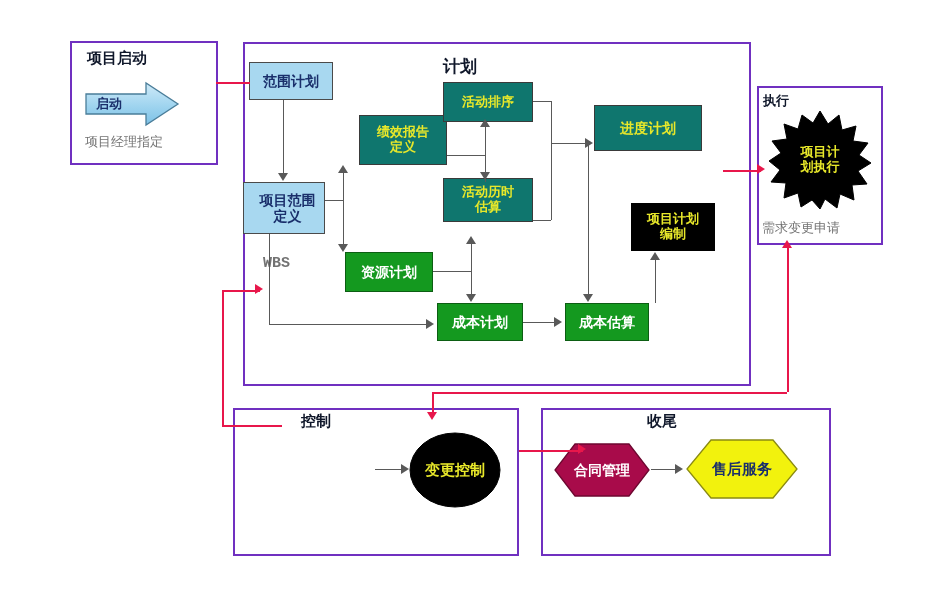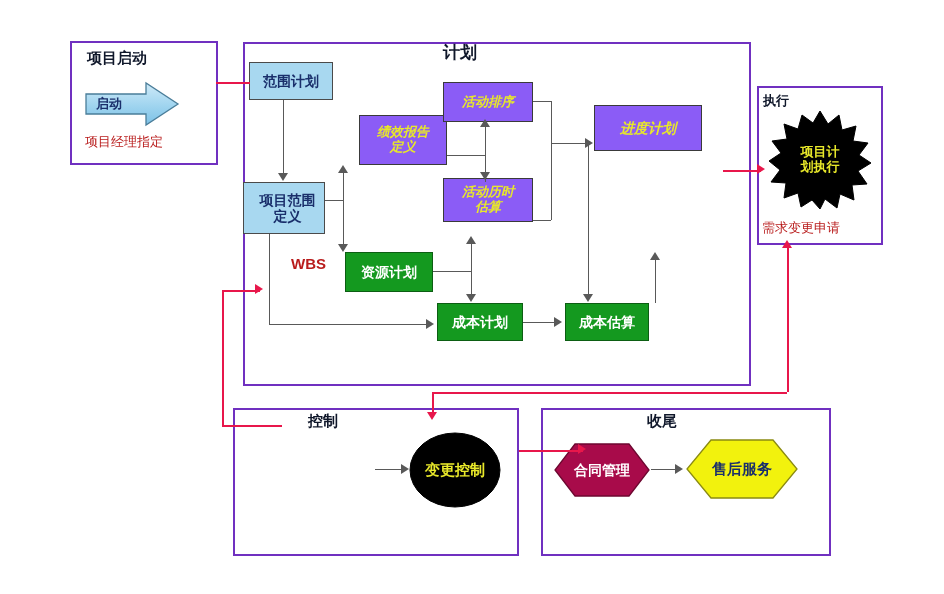--- a/index.html
+++ b/index.html
@@ -39,41 +39,41 @@
     line-height: 1.15;
     font-weight: bold;
     white-space: pre-line;
   }
   .node-blue {
     background: #a8d8f0;
     border: 1.5px solid #4a4a4a;
     color: #1a2f6b;
   }
   .node-gray {
-    background: #8b5cf6;
+    background: #0f766e;
     border: 1.5px solid #3a3a3a;
     color: #e8e82a;
-    font-style: italic;
   }
   .node-green {
     background: #14991f;
     border: 1.5px solid #0c5e13;
     color: #ffffff;
   }
   .node-black {
     background: #000000;
     border: 1px solid #000000;
     color: #e8e82a;
   }
   .plain-text {
     position: absolute;
-    color: #b91c1c;
+    color: #737373;
     white-space: nowrap;
-  }
-  .plain-text.bold { font-weight: bold; margin-left: 28px; }
+    font-family: Liberation Mono, monospace;
+  }
+  .plain-text.bold { font-weight: bold; }
 
   
   .hline {
     position: absolute;
     height: 0;
     border-top-width: 1.5px;
     border-top-style: solid;
     border-top-color: #595959;
   }
   .vline {
@@ -134,39 +134,41 @@
         </linearGradient>
       </defs>
       <polygon points="2,14 62,14 62,3 94,24 62,45 62,34 2,34" fill="url(#arrGrad)" stroke="#4a7d99" stroke-width="1.3"></polygon>
     </svg>
     <div class="shape-label label-dark" style="font-size:13px; justify-content:flex-start; padding-left:12px;">启动</div>
   </div>
 
   <div class="plain-text" style="left:85px; top:133px; font-size:13px;">项目经理指定</div>
 
   <div class="frame" style="left:243px; top:42px; width:508px; height:344px;"></div>
-  <div class="frame-title" style="left:443px; top:41px; font-size:17px;">计划</div>
+  <div class="frame-title" style="left:443px; top:55px; font-size:17px;">计划</div>
 
   <div class="node node-blue" style="left:249px; top:62px; width:84px; height:38px; font-size:14px;">范围计划</div>
 
   <div class="node node-blue" style="left:243px; top:182px; width:82px; height:52px; font-size:14px;padding-left:7px;">项目范围
 定义</div>
 
   <div class="plain-text bold" style="left:263px; top:255px; font-size:15px;">WBS</div>
 
   <div class="node node-gray" style="left:359px; top:115px; width:88px; height:50px; font-size:13px;">绩效报告
 定义</div>
 
   <div class="node node-gray" style="left:443px; top:82px; width:90px; height:40px; font-size:13px;">活动排序</div>
 
   <div class="node node-gray" style="left:443px; top:178px; width:90px; height:44px; font-size:13px;">活动历时
 估算</div>
 
   <div class="node node-gray" style="left:594px; top:105px; width:108px; height:46px; font-size:14px;">进度计划</div>
 
+  <div class="node node-black" style="left:631px; top:203px; width:84px; height:48px; font-size:13px;">项目计划
+编制</div>
 
   <div class="node node-green" style="left:345px; top:252px; width:88px; height:40px; font-size:14px;">资源计划</div>
 
   <div class="node node-green" style="left:437px; top:303px; width:86px; height:38px; font-size:14px;">成本计划</div>
 
   <div class="node node-green" style="left:565px; top:303px; width:84px; height:38px; font-size:14px;">成本估算</div>
 
   <div class="vline" style="left:283px; top:100px; height:74px;"></div>
   <div class="arrow down" style="left:278px; top:173px;"></div>
 
@@ -215,21 +217,21 @@
     <div class="shape-label label-yellow" style="font-size:13px;">项目计
 划执行</div>
   </div>
 
   <div class="plain-text" style="left:762px; top:219px; font-size:13px;">需求变更申请</div>
 
   <div class="hline red" style="left:723px; top:170px; width:38px;"></div>
   <div class="arrow right red" style="left:757px; top:164px;"></div>
 
   <div class="frame" style="left:233px; top:408px; width:286px; height:148px;"></div>
-  <div class="frame-title" style="left:308px; top:412px; font-size:15px;">控制</div>
+  <div class="frame-title" style="left:301px; top:412px; font-size:15px;">控制</div>
 
 
   <div class="shape-wrap" style="left:409px; top:432px; width:92px; height:76px;">
     <svg width="92" height="76" viewBox="0 0 92 76" xmlns="http://www.w3.org/2000/svg">
       <ellipse cx="46" cy="38" rx="45" ry="37" fill="#000000" stroke="#000000" stroke-width="1"></ellipse>
     </svg>
     <div class="shape-label label-yellow" style="font-size:15px;">变更控制</div>
   </div>
 
   <div class="hline" style="left:375px; top:469px; width:28px;"></div>

